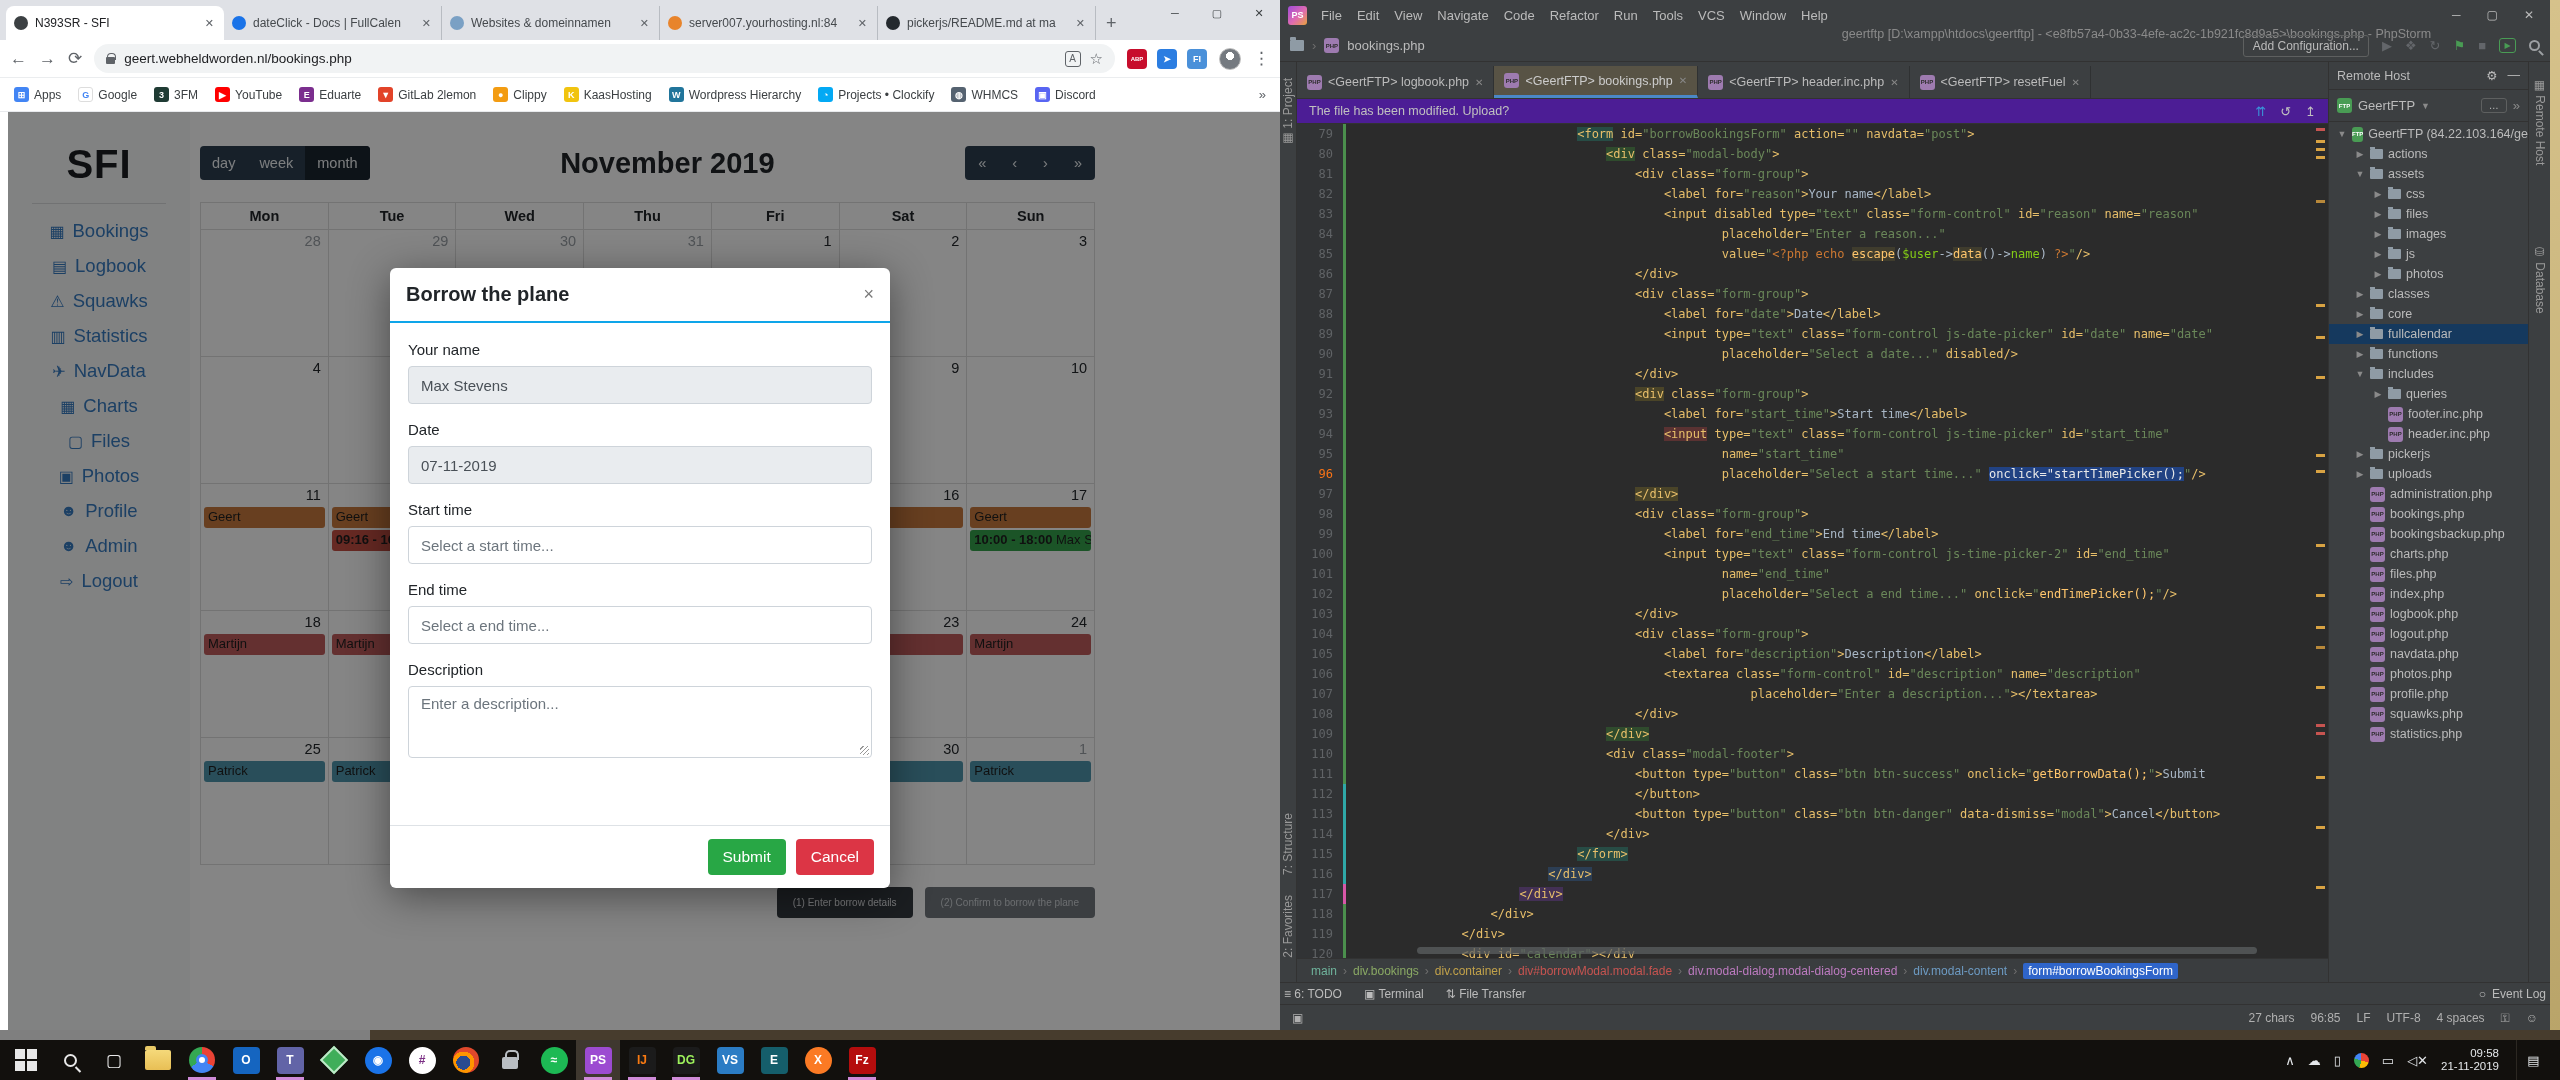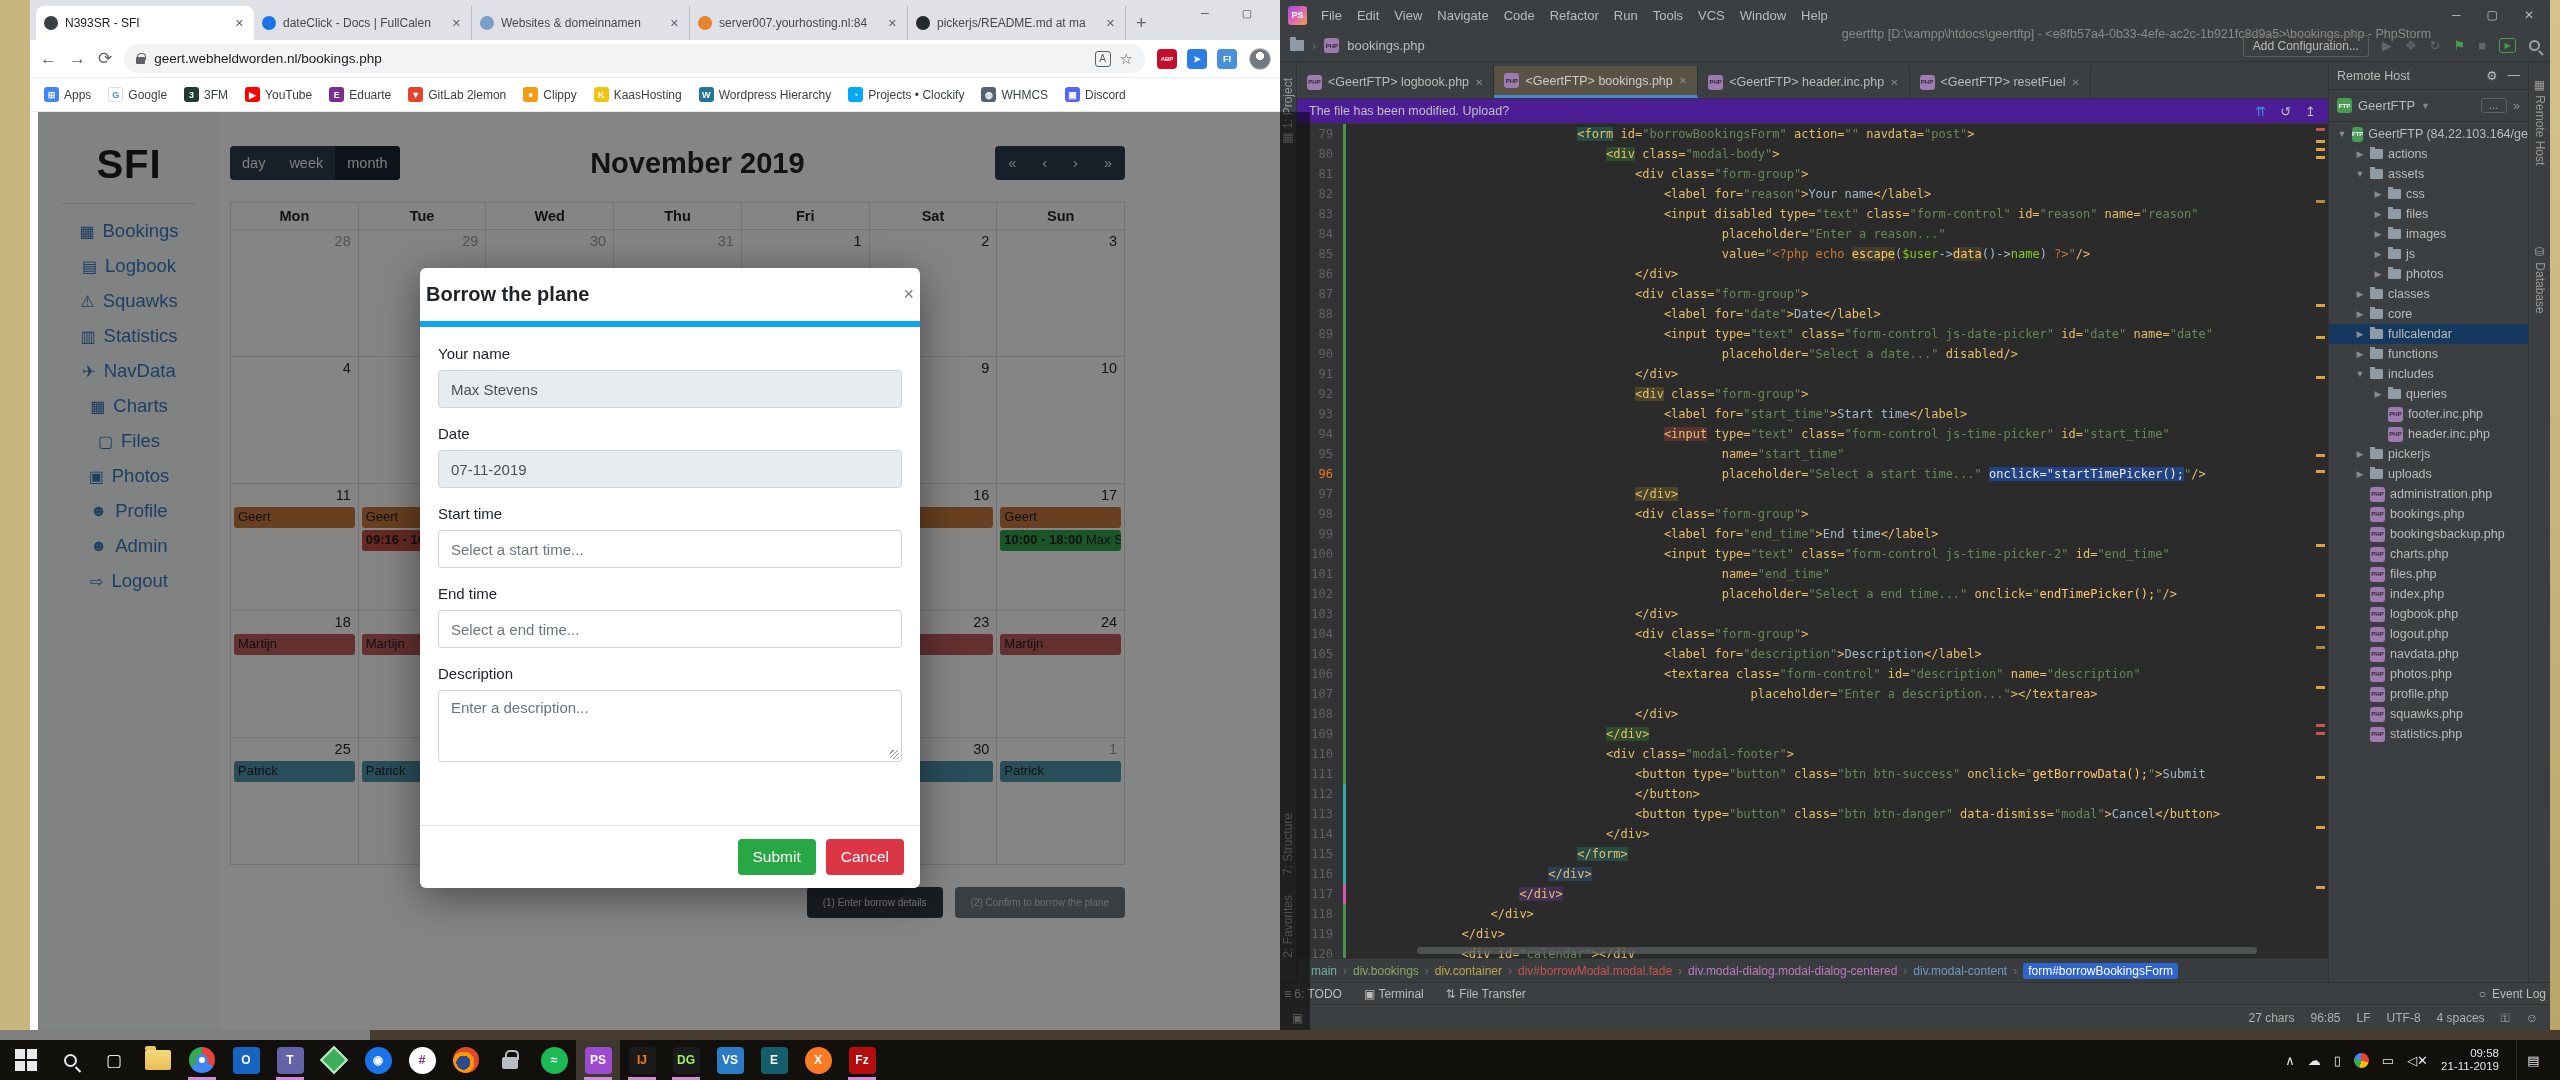--- a/index.html
+++ b/index.html
@@ -1,21 +1,21 @@
 <!DOCTYPE html>
 <html><head>
 <meta charset="utf-8">
 <style>
   * { box-sizing: border-box; margin:0; padding:0; }
   html,body { width:2560px; height:1080px; overflow:hidden; background:#c9b57e; }
   body { font-family:"Liberation Sans", sans-serif; }
   #stage { position:relative; width:2560px; height:1080px; background:#c9b57e; }
 
   
-  #browser { position:absolute; left:0; top:0; width:1280px; height:1030px; background:#fff;margin-left:30px; }
+  #browser { position:absolute; left:0; top:0; width:1280px; height:1030px; background:#fff; }
   #tabstrip { height:40px; background:#dfe1e6; display:flex; align-items:flex-end; padding-left:6px; }
   .tab { height:34px; width:218px; display:flex; align-items:center; gap:7px; padding:0 8px; font-size:12px; color:#45494d; position:relative; }
   .tab.active { background:#fff; border-radius:8px 8px 0 0; color:#202124; }
   .tab:not(.active){ border-right:1px solid #b8bcc2; }
   .tab .fav { width:14px; height:14px; border-radius:50%; flex:0 0 auto; }
   .tab .ttl { flex:1; white-space:nowrap; overflow:hidden; }
   .tab .cls { font-size:11px; color:#5f6368; padding:0 2px; }
   .newtab { font-size:18px; color:#5f6368; padding:0 14px 6px 10px; }
   #winctl-b { margin-left:auto; display:flex; align-self:flex-start; }
   #winctl-b span { width:42px; height:26px; display:flex; align-items:center; justify-content:center; font-size:11px; color:#3c4043; }
@@ -68,21 +68,21 @@
   .fcev b { font-weight:bold; }
   #step-buttons { width:895px; display:flex; justify-content:flex-end; gap:12px; margin-top:22px; }
   .stepbtn { font-size:10px; padding:10px 16px; border-radius:4px; }
   .stepbtn.dark { background:#343a40; color:#e8eaed; }
   .stepbtn.muted { background:#72787e; color:#cdd1d5; }
 
   #backdrop { position:absolute; inset:0; background:rgba(0,0,0,0.48); z-index:5; }
 
   
   #modal { position:absolute; left:390px; top:268px; width:500px; height:620px; background:#fff; border-radius:6px; box-shadow:0 8px 40px rgba(0,0,0,0.45); z-index:10; display:flex; flex-direction:column; }
-  #modal-header { display:flex; align-items:center; padding:15px 6px; border-bottom:6px solid #0ea5e9; }
+  #modal-header { display:flex; align-items:center; padding:15px 16px; border-bottom:2px solid #0ea5e9; }
   #modal-title { font-size:20px; font-weight:bold; color:#212529; flex:1; }
   #modal-close { color:#7a7a7a; font-size:18px; }
   #modal-body { padding:18px; flex:1; }
   .fgroup { margin-bottom:17px; }
   .fgroup label { display:block; font-size:15px; color:#212529; margin-bottom:8px; }
   .fgroup .ctl { width:100%; height:38px; border:1px solid #ced4da; border-radius:4px; font-size:15px; padding:0 12px; display:flex; align-items:center; color:#495057; background:#fff; font-family:"Liberation Sans",sans-serif; }
   .fgroup .ctl.disabled { background:#e9ecef; }
   .fgroup .ctl.ph { color:#6c757d; }
   .fgroup .ta { height:72px; align-items:flex-start; padding-top:8px; position:relative; }
   .fgroup .ta::after { content:""; position:absolute; right:2px; bottom:2px; width:9px; height:9px;

